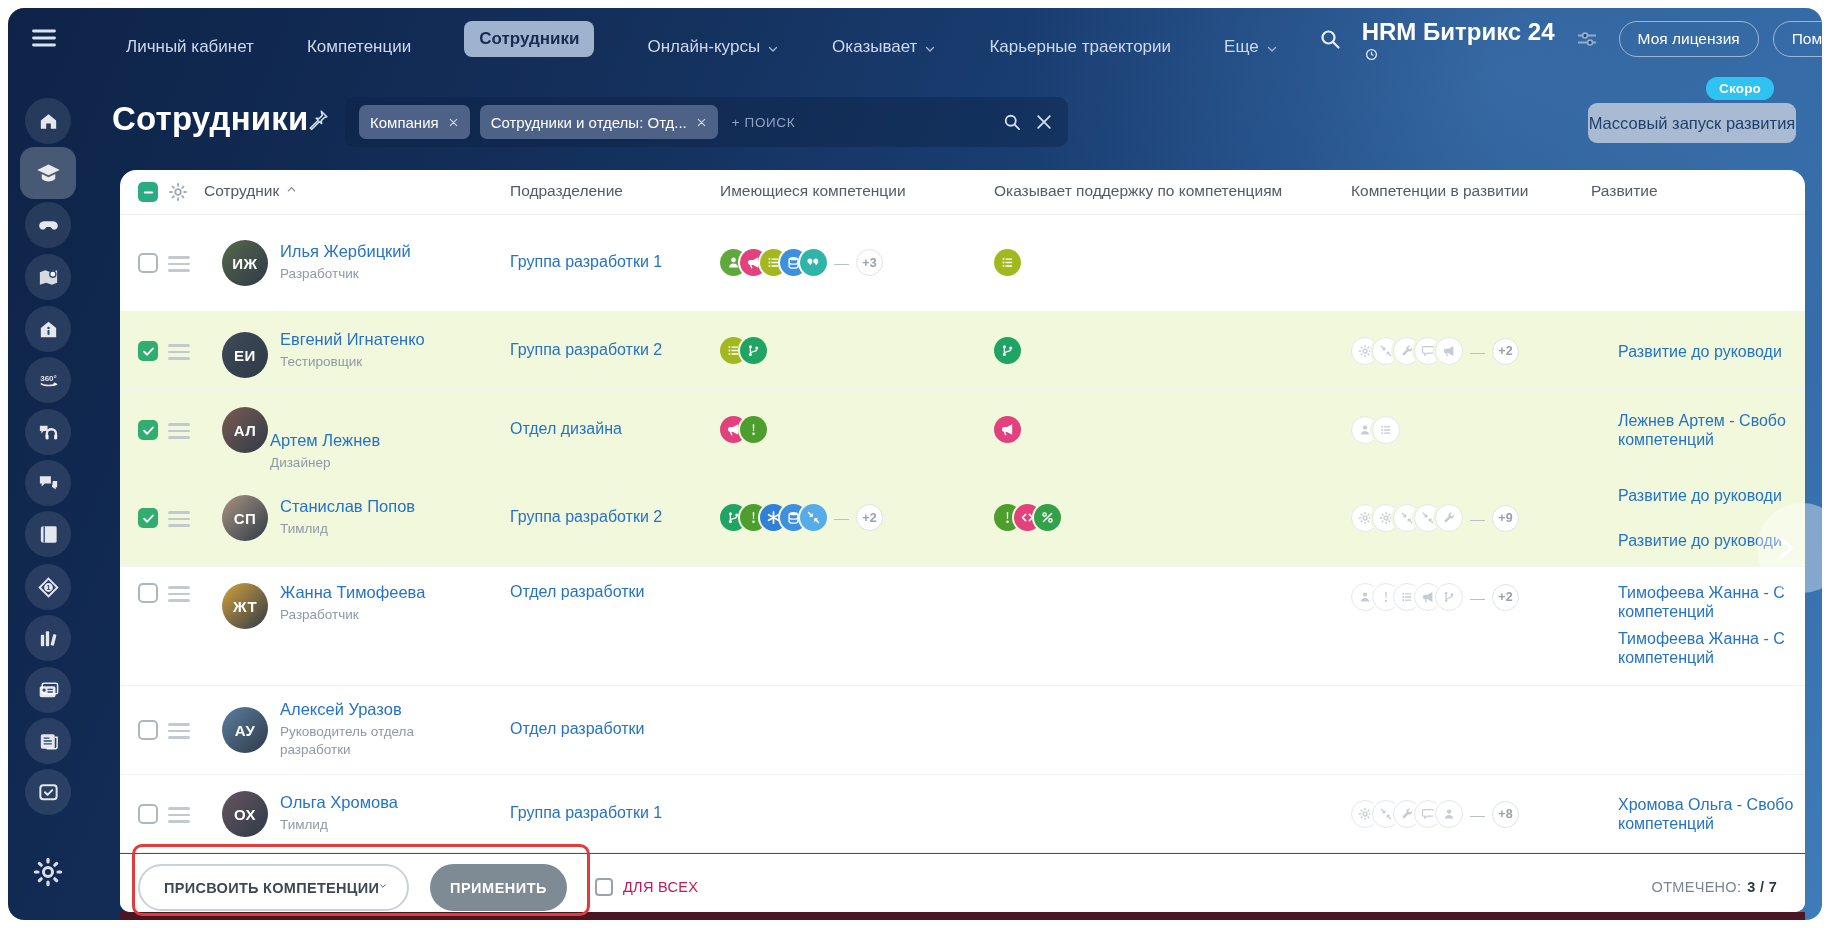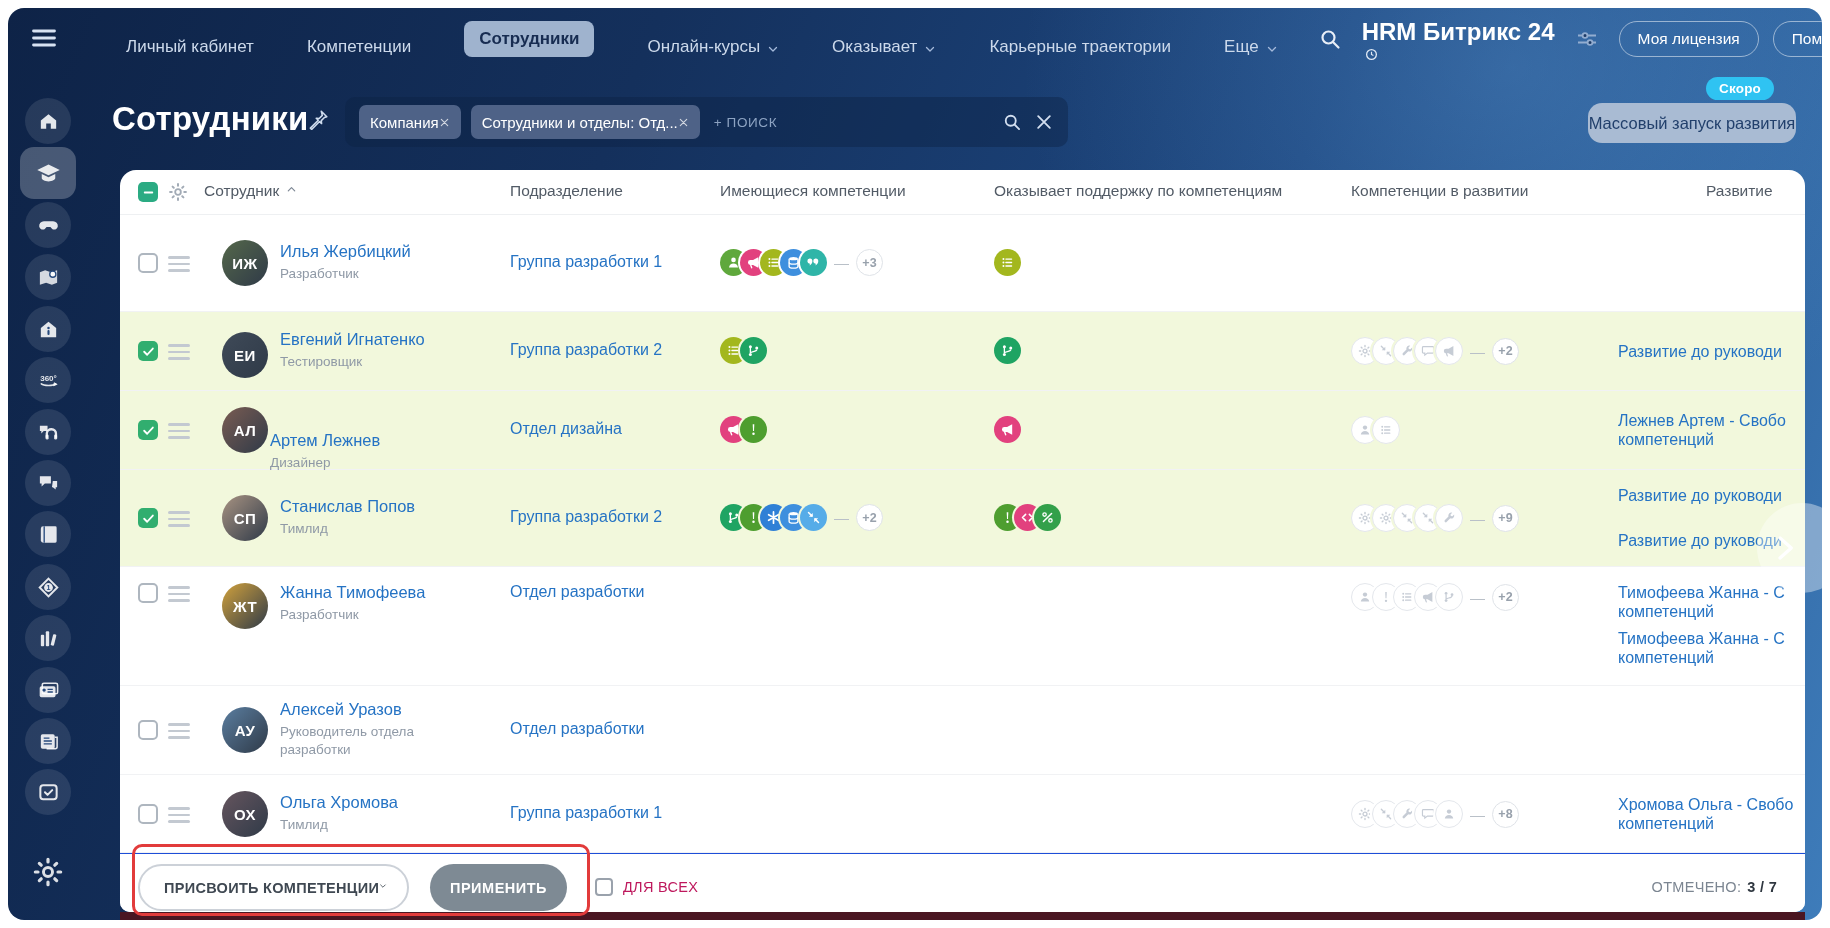--- a/index.html
+++ b/index.html
@@ -56,28 +56,28 @@
 
   
   .page-title{position:absolute;left:104px;top:92px;font-size:33px;font-weight:bold;color:#fff;letter-spacing:.2px;}
   .pin{position:absolute;left:300px;top:100px;width:22px;height:22px;color:#cfdcee;cursor:pointer;}
   .filterbar{
     position:absolute;left:337px;top:89px;width:723px;height:50px;border-radius:10px;
     background:rgba(12,33,66,.42);display:flex;align-items:center;padding:0 14px;box-sizing:border-box;gap:10px;
   }
   .chip{
     background:#4e6287;border-radius:7px;height:34px;display:flex;align-items:center;
-    padding:0 11px;color:#fff;font-size:15px;cursor:pointer;white-space:nowrap;
+    gap:9px;padding:0 11px;color:#fff;font-size:15px;cursor:pointer;white-space:nowrap;
   }
   .chip .x{width:11px;height:11px;color:rgba(255,255,255,.75)}
   .search-hint{color:#8da3c2;font-size:13.5px;letter-spacing:.6px;margin-left:4px;cursor:text;}
   .fb-icons{margin-left:auto;display:flex;align-items:center;gap:12px;color:#d3dff0;}
   .fb-icons svg{width:20px;height:20px;cursor:pointer;}
   .mass-btn{
-    position:absolute;left:1580px;top:95px;width:208px;height:40px;border-radius:14px;background:#a9bbd3;
+    position:absolute;left:1580px;top:95px;width:208px;height:40px;border-radius:9px;background:#a9bbd3;
     display:flex;align-items:center;justify-content:center;color:#22406c;font-size:16.5px;cursor:pointer;
   }
   .soon-badge{
     position:absolute;left:1698px;top:69px;background:#2fc3f2;color:#fff;font-size:13.5px;font-weight:bold;
     border-radius:13px;padding:4px 13px;letter-spacing:.2px;
   }
 
   
   .card{
     position:absolute;left:112px;top:162px;width:1685px;height:742px;background:#fff;
@@ -390,21 +390,21 @@
               <path d="M12 4.5v-2M12 21.5v-2M4.5 12h-2m19 0h-2M6.9 6.9L5.5 5.5m13 13l-1.4-1.4M6.9 17.1l-1.4 1.4M18.5 5.5l-1.4 1.4" stroke="currentColor" stroke-width="2.4" stroke-linecap="round"></path>
             </svg>
           </div>
           <div class="th" style="left: 84px;"><span>Сотрудник</span><span style="display: inline-block; width: 11px; height: 11px; margin-left: 7px; color: rgb(125, 135, 148); vertical-align: 1px;"><svg viewBox="0 0 24 24">
                 <path d="M5 15l7-7 7 7" fill="none" stroke="currentColor" stroke-width="2.6" stroke-linecap="round" stroke-linejoin="round"></path>
               </svg></span></div>
           <div class="th" style="left: 390px;"><span>Подразделение</span></div>
           <div class="th" style="left: 600px;"><span>Имеющиеся компетенции</span></div>
           <div class="th" style="left: 874px;"><span>Оказывает поддержку по компетенциям</span></div>
           <div class="th" style="left: 1231px;"><span>Компетенции в развитии</span></div>
-          <div class="th" style="left: 1586px;"><span>Развитие</span></div>
+          <div class="th" style="left: 1471px;"><span>Развитие</span></div>
         </div>
       <div class="rows" id="rows">
           <div class="row" style="height: 96px;">
             <div class="cb" style="left: 18px; top: 38px;"></div>
             <div class="handle" style="left: 48px; top: 41px;">
               <i></i>
               <i></i>
               <i></i>
             </div>
             <div class="avatar" style="left: 102px; top: 25px; background: linear-gradient(135deg, rgb(85, 104, 74), rgb(47, 58, 72));">ИЖ</div>

